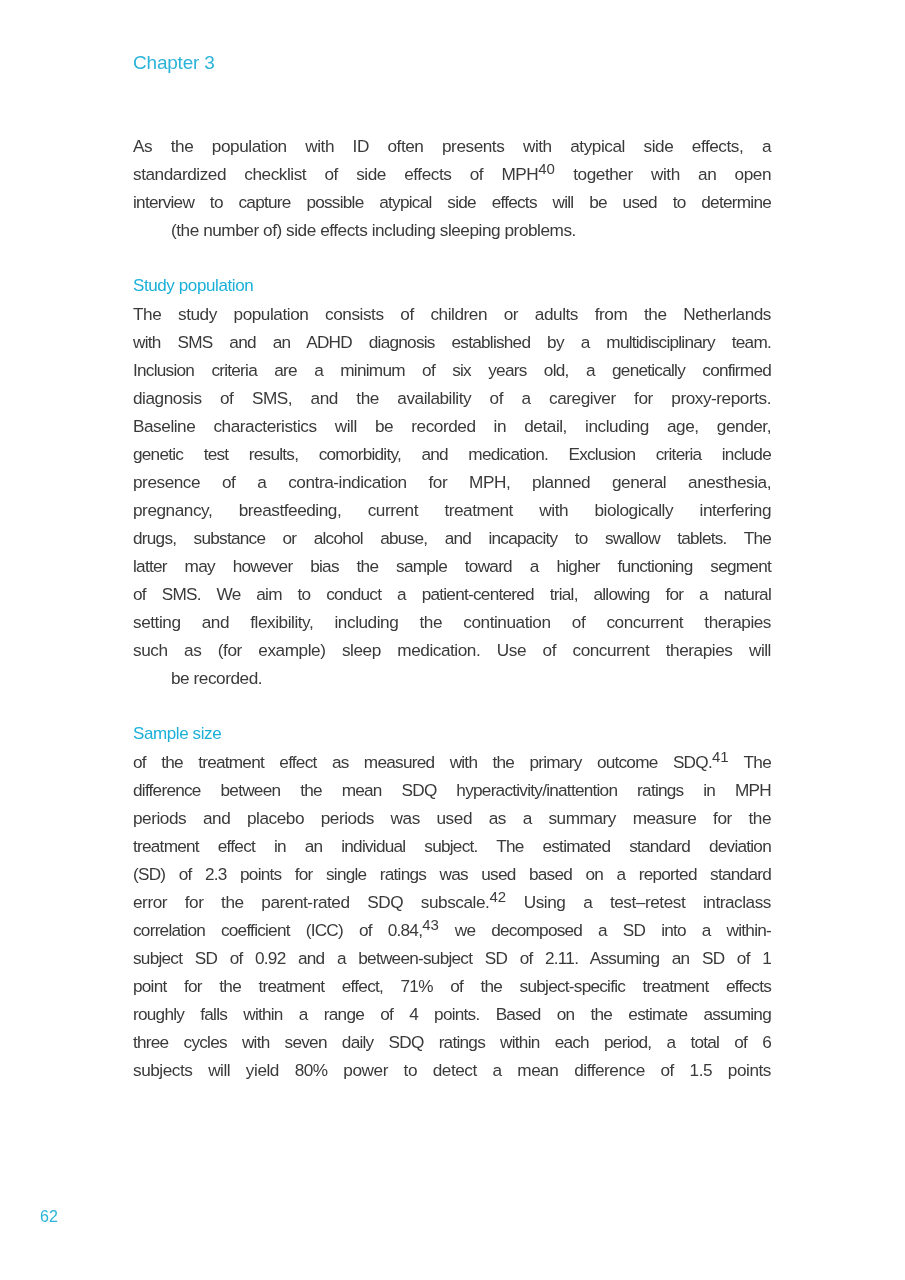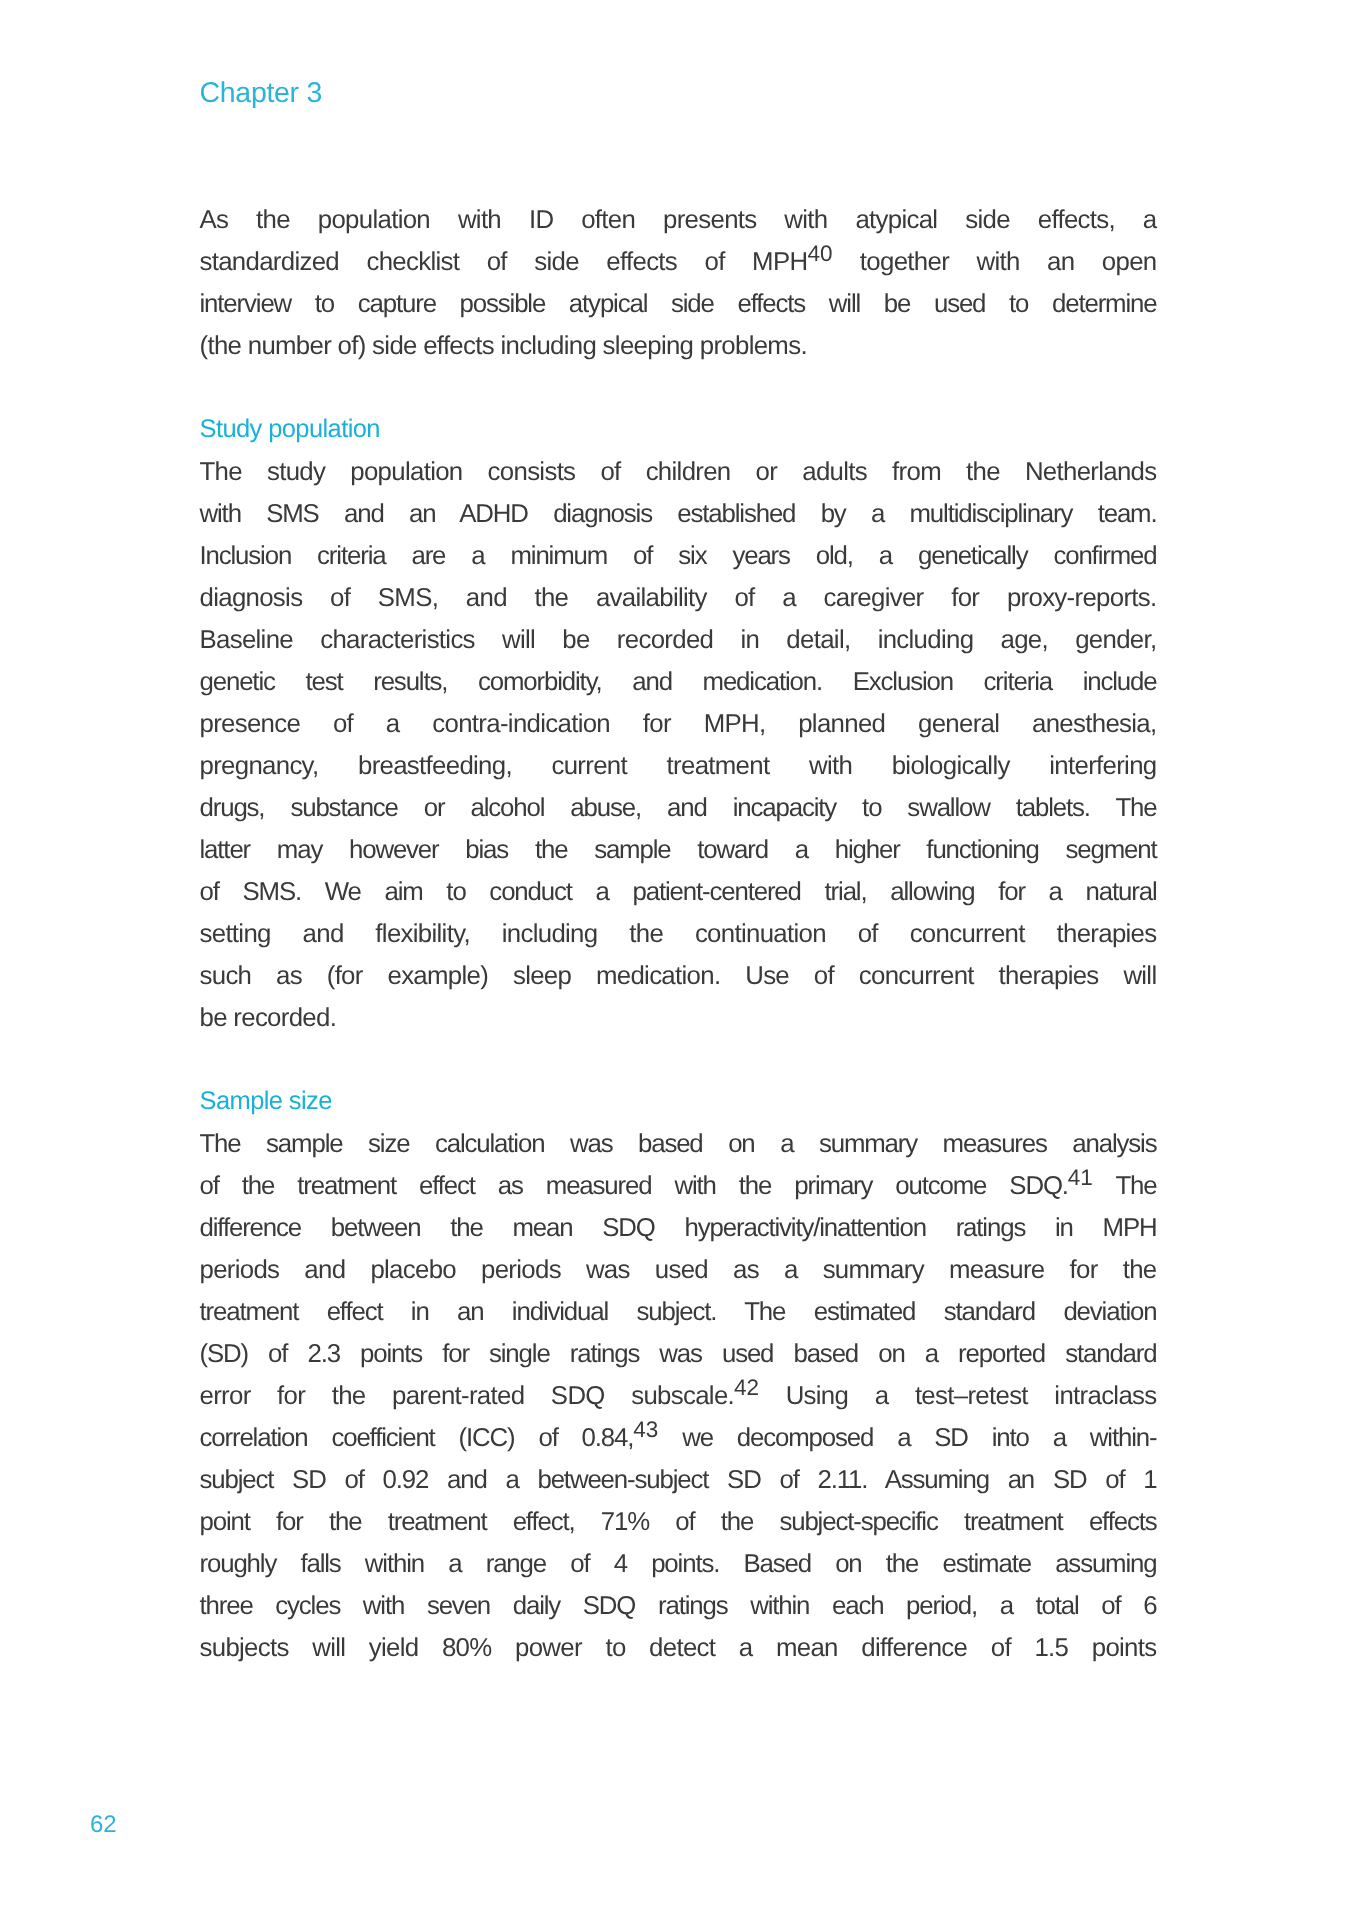--- a/index.html
+++ b/index.html
@@ -11,30 +11,30 @@
   }
   .content {
     position: absolute; left: 133px; top: 132px; width: 638px;
     font-family: "Liberation Sans", sans-serif; font-size: 17.2px;
     color: #3a3a3a; letter-spacing: -0.45px;
   }
   .line {
     display: block; height: 28px; line-height: 28px;
     text-align: justify; text-align-last: justify; white-space: nowrap;
   }
-  .line.last { text-align-last: left; }
+  .line.last { text-align-last: left; margin-left: 38px; }
   .line.tight { letter-spacing: -0.75px; }
   .heading {
     display: block; height: 28px; line-height: 28px;
     font-weight: normal; color: #1ab0d8; font-size: 17px; letter-spacing: -0.4px;
   }
   .gap { height: 28px; }
   sup { font-size: 15px; line-height: 0; vertical-align: 6px; letter-spacing: 0; }
   .page-number {
-    position: absolute; left: 60px; top: 1208px;
+    position: absolute; left: 40px; top: 1208px;
     font-family: "Liberation Sans", sans-serif; font-size: 16px; color: #2bb3d9;
   }
 </style>
 </head>
 <body>
 
 <div class="running-head">Chapter 3</div>
 
 <div class="content">
 
@@ -62,21 +62,20 @@
     <span class="line tight">of SMS. We aim to conduct a patient-centered trial, allowing for a natural</span>
     <span class="line">setting and flexibility, including the continuation of concurrent therapies</span>
     <span class="line">such as (for example) sleep medication. Use of concurrent therapies will</span>
     <span class="line last">be recorded.</span>
   </div>
 
   <div class="gap"></div>
 
   <div>
     <span class="heading">Sample size</span>
-    <span class="line tight">The sample size calculation was based on a summary measures analysis</span>
     <span class="line tight"><span>of the treatment effect as measured with the primary outcome SDQ.</span><sup>41</sup><span> The</span></span>
     <span class="line tight">difference between the mean SDQ hyperactivity/inattention ratings in MPH</span>
     <span class="line">periods and placebo periods was used as a summary measure for the</span>
     <span class="line tight">treatment effect in an individual subject. The estimated standard deviation</span>
     <span class="line tight">(SD) of 2.3 points for single ratings was used based on a reported standard</span>
     <span class="line"><span>error for the parent-rated SDQ subscale.</span><sup>42</sup><span> Using a test–retest intraclass</span></span>
     <span class="line tight"><span>correlation coefficient (ICC) of 0.84,</span><sup>43</sup><span> we decomposed a SD into a within-</span></span>
     <span class="line tight">subject SD of 0.92 and a between-subject SD of 2.11. Assuming an SD of 1</span>
     <span class="line tight">point for the treatment effect, 71% of the subject-specific treatment effects</span>
     <span class="line tight">roughly falls within a range of 4 points. Based on the estimate assuming</span>

